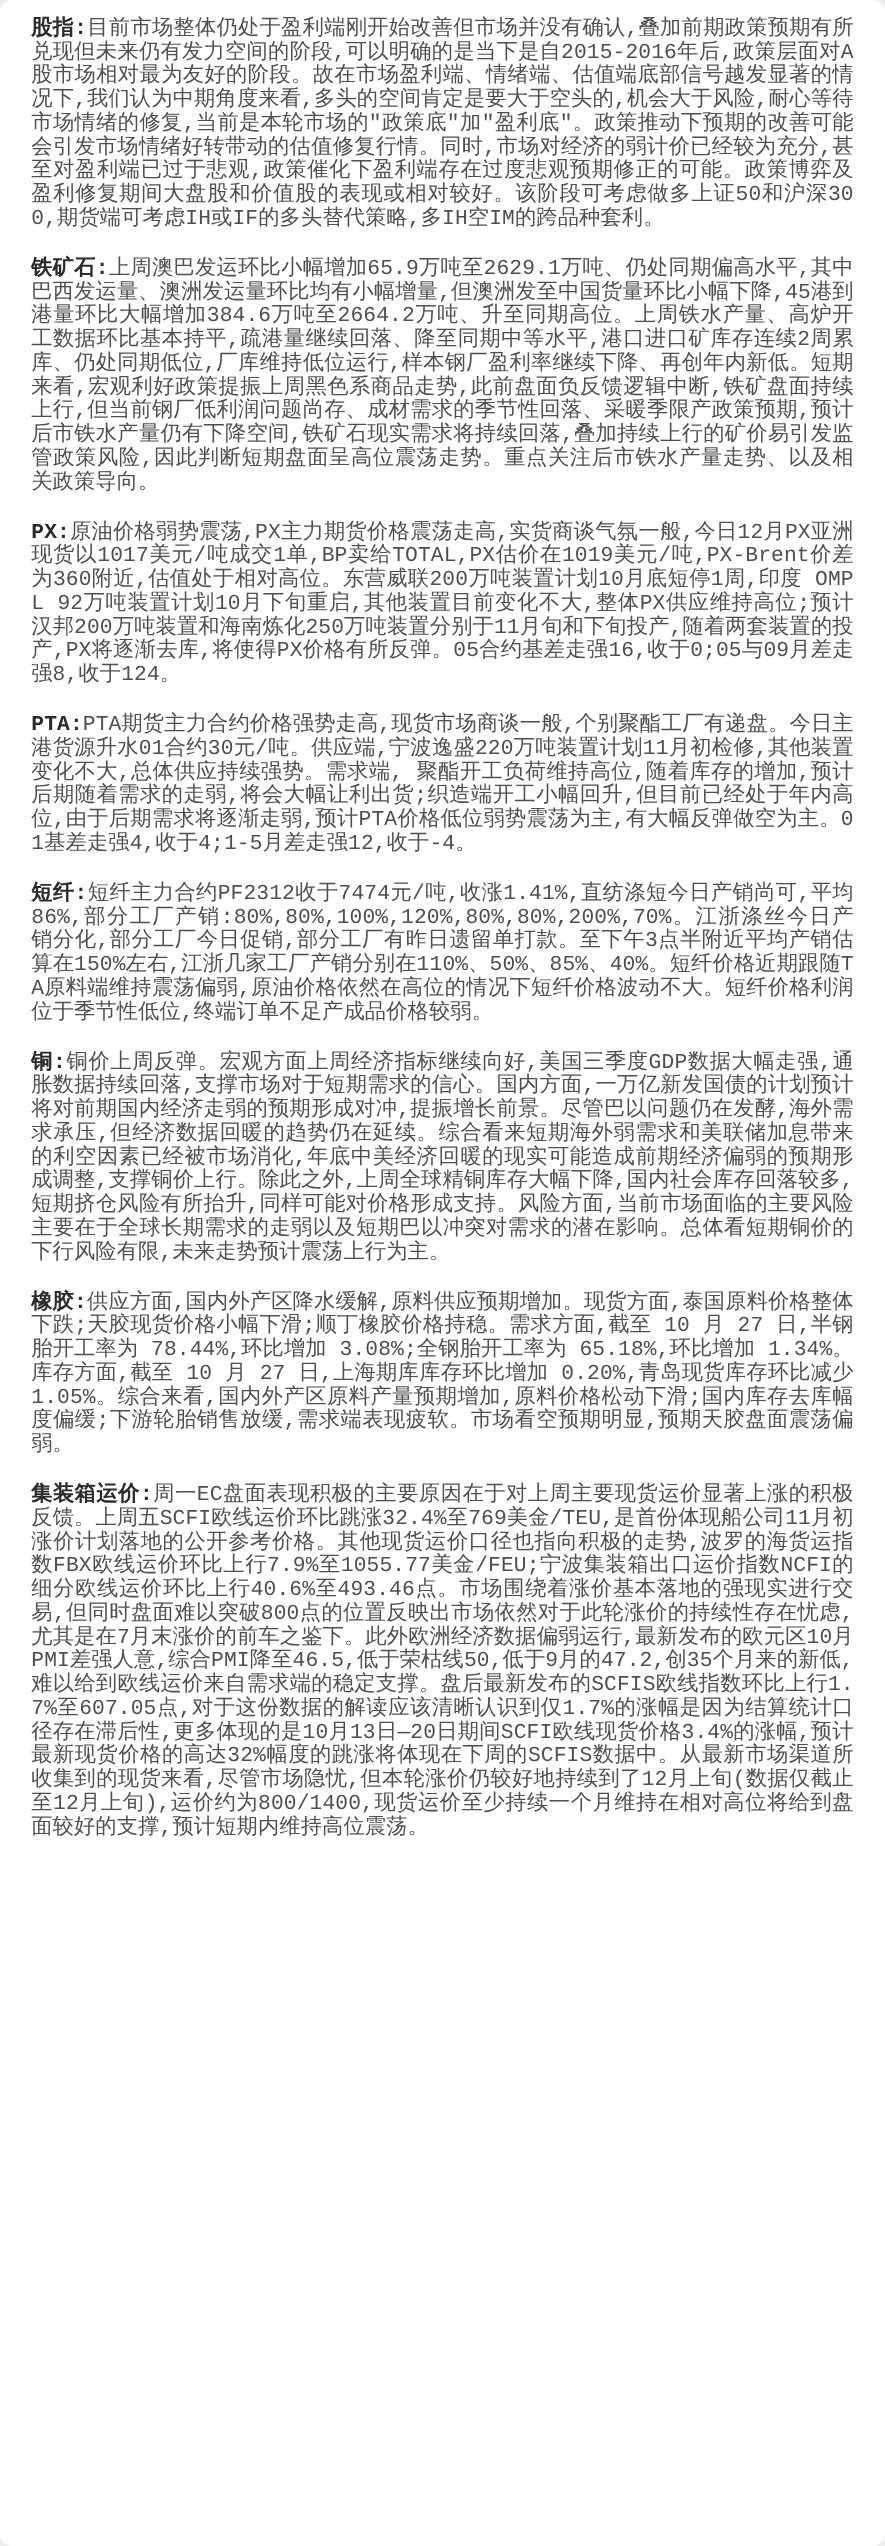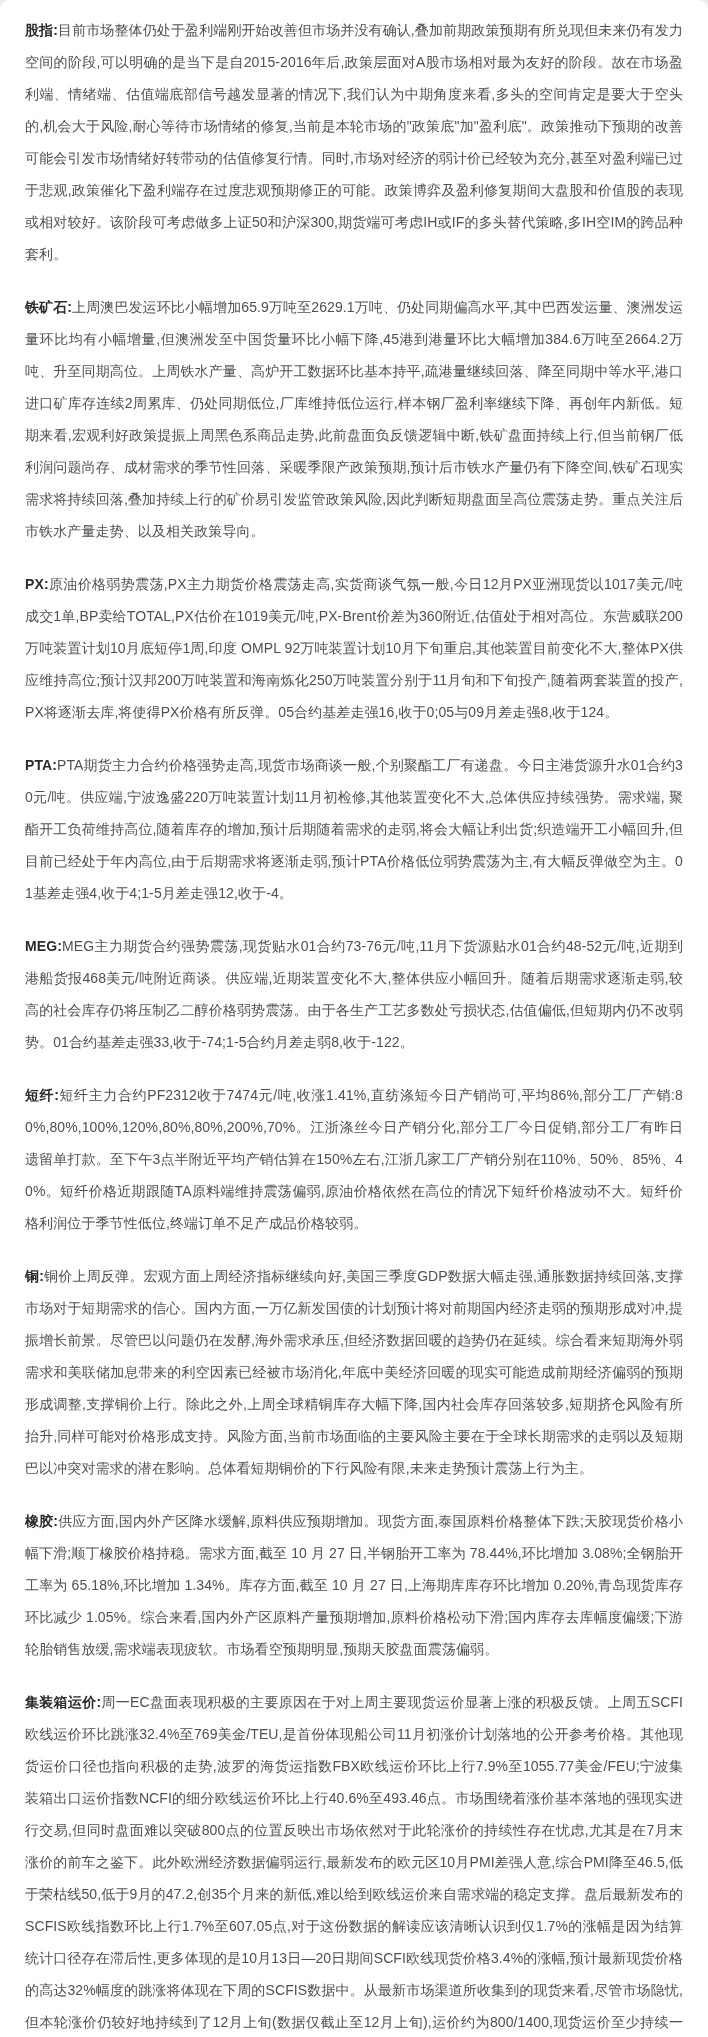--- a/index.html
+++ b/index.html
@@ -16,23 +16,23 @@
   .card {
     width: 708px;
     min-height: 2037px;
     box-sizing: border-box;
     background: #ffffff;
     border-radius: 10px;
     padding: 14px 25px 8px 25px;
   }
   .para {
     margin: 0 0 21px 0;
-    font-family: Liberation Sans, sans-serif;
-    font-size: 14px;
-    line-height: 32px;
+    font-family: Liberation Mono, monospace;
+    font-size: 17px;
+    line-height: 19px;
     color: #4f4f4f;
     text-align: justify;
     word-break: break-all;
     letter-spacing: 0.1px;
   }
   .para:last-child {
     margin-bottom: 0;
   }
   .head {
     font-weight: 700;
@@ -48,21 +48,20 @@
 
       <p class="para"><strong class="head">股指:</strong><span>目前市场整体仍处于盈利端刚开始改善但市场并没有确认,叠加前期政策预期有所兑现但未来仍有发力空间的阶段,可以明确的是当下是自2015-2016年后,政策层面对A股市场相对最为友好的阶段。故在市场盈利端、情绪端、估值端底部信号越发显著的情况下,我们认为中期角度来看,多头的空间肯定是要大于空头的,机会大于风险,耐心等待市场情绪的修复,当前是本轮市场的"政策底"加"盈利底"。政策推动下预期的改善可能会引发市场情绪好转带动的估值修复行情。同时,市场对经济的弱计价已经较为充分,甚至对盈利端已过于悲观,政策催化下盈利端存在过度悲观预期修正的可能。政策博弈及盈利修复期间大盘股和价值股的表现或相对较好。该阶段可考虑做多上证50和沪深300,期货端可考虑IH或IF的多头替代策略,多IH空IM的跨品种套利。</span></p>
 
 
       <p class="para"><strong class="head">铁矿石:</strong><span>上周澳巴发运环比小幅增加65.9万吨至2629.1万吨、仍处同期偏高水平,其中巴西发运量、澳洲发运量环比均有小幅增量,但澳洲发至中国货量环比小幅下降,45港到港量环比大幅增加384.6万吨至2664.2万吨、升至同期高位。上周铁水产量、高炉开工数据环比基本持平,疏港量继续回落、降至同期中等水平,港口进口矿库存连续2周累库、仍处同期低位,厂库维持低位运行,样本钢厂盈利率继续下降、再创年内新低。短期来看,宏观利好政策提振上周黑色系商品走势,此前盘面负反馈逻辑中断,铁矿盘面持续上行,但当前钢厂低利润问题尚存、成材需求的季节性回落、采暖季限产政策预期,预计后市铁水产量仍有下降空间,铁矿石现实需求将持续回落,叠加持续上行的矿价易引发监管政策风险,因此判断短期盘面呈高位震荡走势。重点关注后市铁水产量走势、以及相关政策导向。</span></p>
 
       <p class="para"><strong class="head">PX:</strong><span>原油价格弱势震荡,PX主力期货价格震荡走高,实货商谈气氛一般,今日12月PX亚洲现货以1017美元/吨成交1单,BP卖给TOTAL,PX估价在1019美元/吨,PX-Brent价差为360附近,估值处于相对高位。东营威联200万吨装置计划10月底短停1周,印度 OMPL 92万吨装置计划10月下旬重启,其他装置目前变化不大,整体PX供应维持高位;预计汉邦200万吨装置和海南炼化250万吨装置分别于11月旬和下旬投产,随着两套装置的投产,PX将逐渐去库,将使得PX价格有所反弹。05合约基差走强16,收于0;05与09月差走强8,收于124。</span></p>
 
       <p class="para"><strong class="head">PTA:</strong><span>PTA期货主力合约价格强势走高,现货市场商谈一般,个别聚酯工厂有递盘。今日主港货源升水01合约30元/吨。供应端,宁波逸盛220万吨装置计划11月初检修,其他装置变化不大,总体供应持续强势。需求端, 聚酯开工负荷维持高位,随着库存的增加,预计后期随着需求的走弱,将会大幅让利出货;织造端开工小幅回升,但目前已经处于年内高位,由于后期需求将逐渐走弱,预计PTA价格低位弱势震荡为主,有大幅反弹做空为主。01基差走强4,收于4;1-5月差走强12,收于-4。</span></p>
 
-      <p class="para"><strong class="head">MEG:</strong><span>MEG主力期货合约强势震荡,现货贴水01合约73-76元/吨,11月下货源贴水01合约48-52元/吨,近期到港船货报468美元/吨附近商谈。供应端,近期装置变化不大,整体供应小幅回升。随着后期需求逐渐走弱,较高的社会库存仍将压制乙二醇价格弱势震荡。由于各生产工艺多数处亏损状态,估值偏低,但短期内仍不改弱势。01合约基差走强33,收于-74;1-5合约月差走弱8,收于-122。</span></p>
 
       <p class="para"><strong class="head">短纤:</strong><span>短纤主力合约PF2312收于7474元/吨,收涨1.41%,直纺涤短今日产销尚可,平均86%,部分工厂产销:80%,80%,100%,120%,80%,80%,200%,70%。江浙涤丝今日产销分化,部分工厂今日促销,部分工厂有昨日遗留单打款。至下午3点半附近平均产销估算在150%左右,江浙几家工厂产销分别在110%、50%、85%、40%。短纤价格近期跟随TA原料端维持震荡偏弱,原油价格依然在高位的情况下短纤价格波动不大。短纤价格利润位于季节性低位,终端订单不足产成品价格较弱。</span></p>
 
       <p class="para"><strong class="head">铜:</strong><span>铜价上周反弹。宏观方面上周经济指标继续向好,美国三季度GDP数据大幅走强,通胀数据持续回落,支撑市场对于短期需求的信心。国内方面,一万亿新发国债的计划预计将对前期国内经济走弱的预期形成对冲,提振增长前景。尽管巴以问题仍在发酵,海外需求承压,但经济数据回暖的趋势仍在延续。综合看来短期海外弱需求和美联储加息带来的利空因素已经被市场消化,年底中美经济回暖的现实可能造成前期经济偏弱的预期形成调整,支撑铜价上行。除此之外,上周全球精铜库存大幅下降,国内社会库存回落较多,短期挤仓风险有所抬升,同样可能对价格形成支持。风险方面,当前市场面临的主要风险主要在于全球长期需求的走弱以及短期巴以冲突对需求的潜在影响。总体看短期铜价的下行风险有限,未来走势预计震荡上行为主。</span></p>
 
       <p class="para"><strong class="head">橡胶:</strong><span>供应方面,国内外产区降水缓解,原料供应预期增加。现货方面,泰国原料价格整体下跌;天胶现货价格小幅下滑;顺丁橡胶价格持稳。需求方面,截至 10 月 27 日,半钢胎开工率为 78.44%,环比增加 3.08%;全钢胎开工率为 65.18%,环比增加 1.34%。库存方面,截至 10 月 27 日,上海期库库存环比增加 0.20%,青岛现货库存环比减少 1.05%。综合来看,国内外产区原料产量预期增加,原料价格松动下滑;国内库存去库幅度偏缓;下游轮胎销售放缓,需求端表现疲软。市场看空预期明显,预期天胶盘面震荡偏弱。</span></p>
 
       <p class="para"><strong class="head">集装箱运价:</strong><span>周一EC盘面表现积极的主要原因在于对上周主要现货运价显著上涨的积极反馈。上周五SCFI欧线运价环比跳涨32.4%至769美金/TEU,是首份体现船公司11月初涨价计划落地的公开参考价格。其他现货运价口径也指向积极的走势,波罗的海货运指数FBX欧线运价环比上行7.9%至1055.77美金/FEU;宁波集装箱出口运价指数NCFI的细分欧线运价环比上行40.6%至493.46点。市场围绕着涨价基本落地的强现实进行交易,但同时盘面难以突破800点的位置反映出市场依然对于此轮涨价的持续性存在忧虑,尤其是在7月末涨价的前车之鉴下。此外欧洲经济数据偏弱运行,最新发布的欧元区10月PMI差强人意,综合PMI降至46.5,低于荣枯线50,低于9月的47.2,创35个月来的新低,难以给到欧线运价来自需求端的稳定支撑。盘后最新发布的SCFIS欧线指数环比上行1.7%至607.05点,对于这份数据的解读应该清晰认识到仅1.7%的涨幅是因为结算统计口径存在滞后性,更多体现的是10月13日—20日期间SCFI欧线现货价格3.4%的涨幅,预计最新现货价格的高达32%幅度的跳涨将体现在下周的SCFIS数据中。从最新市场渠道所收集到的现货来看,尽管市场隐忧,但本轮涨价仍较好地持续到了12月上旬(数据仅截止至12月上旬),运价约为800/1400,现货运价至少持续一个月维持在相对高位将给到盘面较好的支撑,预计短期内维持高位震荡。</span></p>
 
     </article>

